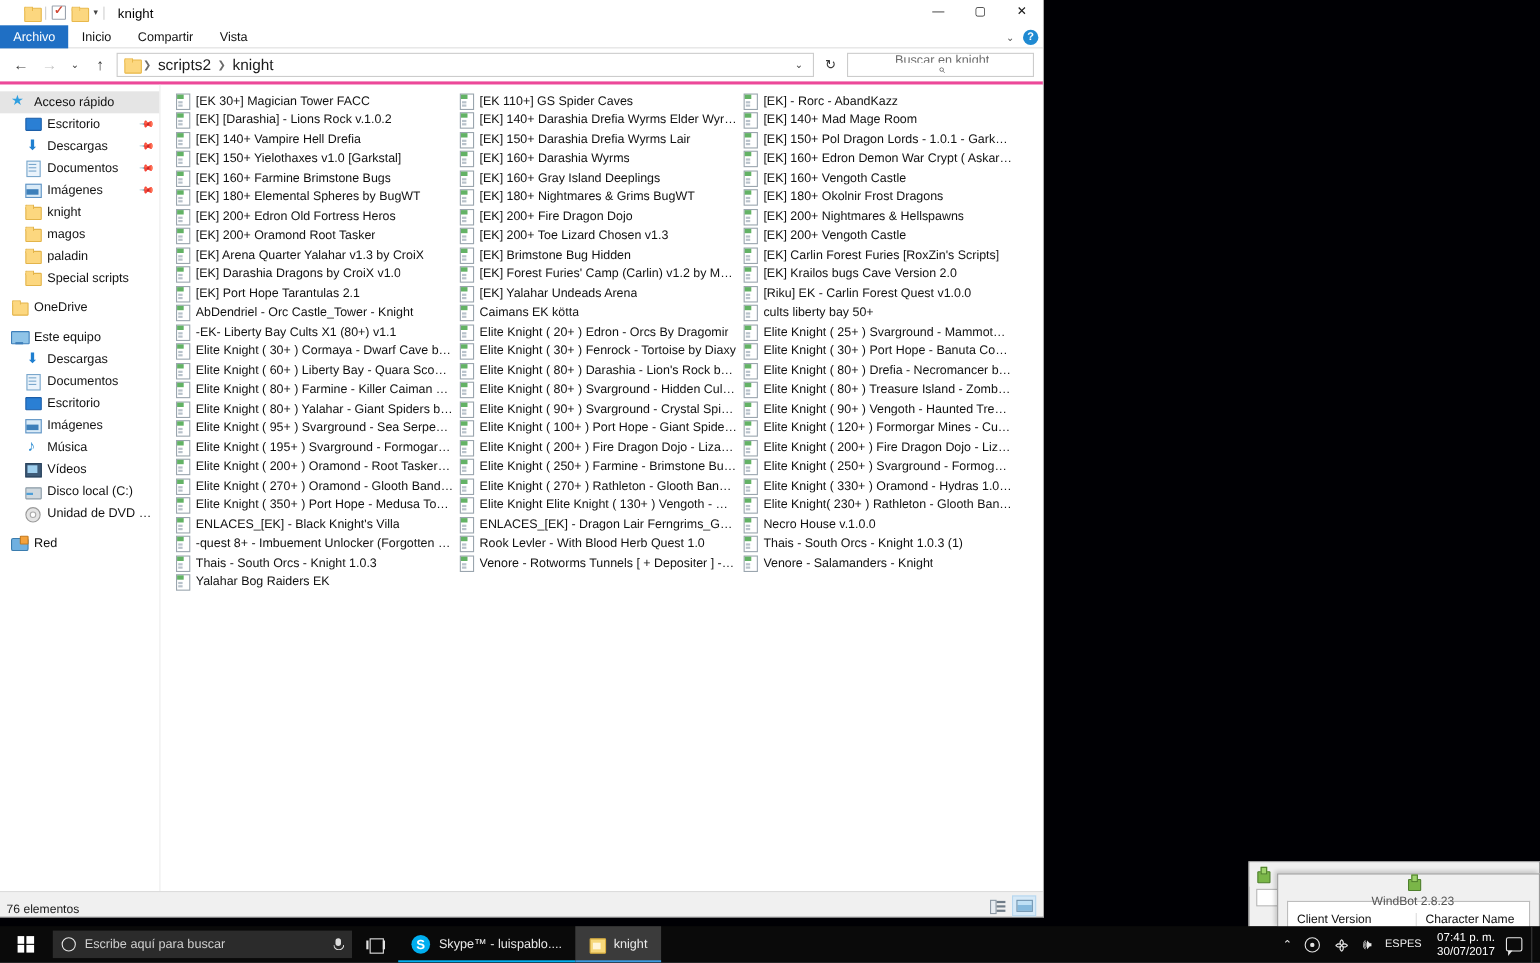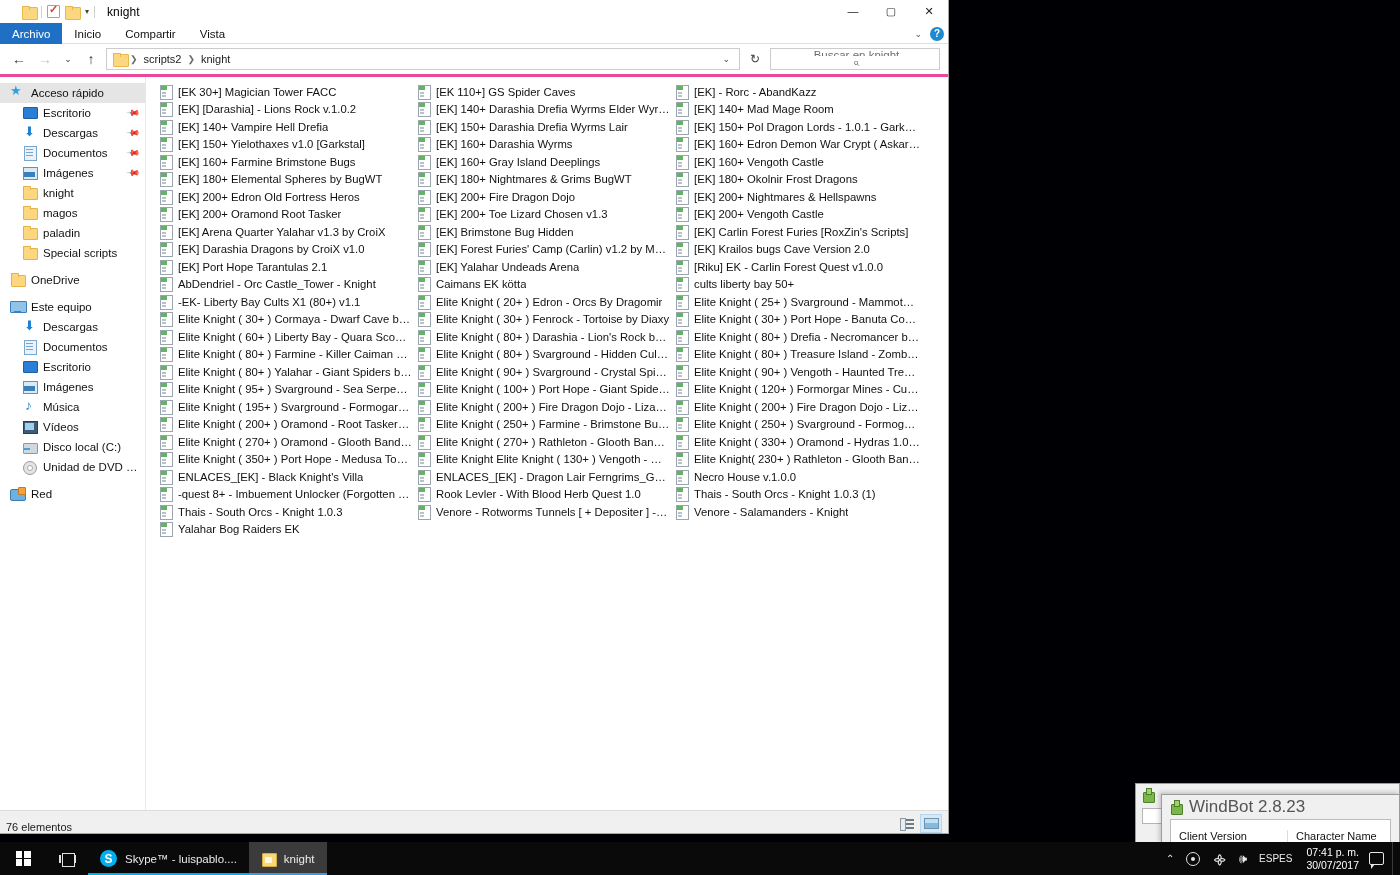--- a/index.html
+++ b/index.html
@@ -117,21 +117,21 @@
   .nav-btn.dim { color: #c4c4c4; }
   .nav-btn.small { width: 16px; font-size: 9px; }
   .addressbar {
     flex: 1 1 auto; height: 22px;
     border: 1px solid #cccccc; background: #fff;
     display: flex; align-items: center;
     padding: 0 4px 0 6px; gap: 2px;
     min-width: 0;
   }
   .crumb {
-    font-size: 11px; color: #1b1b1b;
+    font-size: 14px; color: #1b1b1b;
     padding: 0 3px; white-space: nowrap;
   }
   .crumb-sep { font-size: 9px; color: #6b6b6b; padding: 0 1px; }
   .addr-spacer { flex: 1 1 auto; }
   .addr-caret { font-size: 9px; color: #444; padding: 0 5px; }
   .refresh-btn {
     width: 22px; height: 22px; border: 1px solid transparent;
     display: flex; align-items: center; justify-content: center;
     font-size: 12px; color: #3a3a3a;
   }
@@ -368,21 +368,21 @@
   #windbot-front {
     position: absolute;
     left: 1161px; top: 794px;
     width: 239px; height: 50px;
     background: #f0f0f0;
     border: 1px solid #9b9b9b;
     box-shadow: -2px -2px 4px rgba(0,0,0,.18);
   }
   .wb-title {
     height: 24px; display: flex; align-items: center; gap: 7px;
-    padding-left: 8px; font-size: 17px; color: #555;
+    padding-left: 8px; font-size: 11px; color: #555; flex-direction: column;
   }
   .wb-ico {
     width: 12px; height: 14px; position: relative; flex: 0 0 12px;
   }
   .wb-ico::before {
     content: ""; position: absolute; left: 1px; top: 4px;
     width: 10px; height: 9px; background: #7ab648;
     border: 1px solid #4e7f2c; border-radius: 1px;
   }
   .wb-ico::after {
@@ -1052,20 +1052,25 @@
 
   <div id="taskbar">
     <div class="start">
       <span class="winlogo">
         <i></i>
           <i></i>
           <i></i>
           <i></i>
       </span>
     </div>
+    <div class="tb-search">
+      <span class="circ"></span>
+      <span class="ph">Escribe aquí para buscar</span>
+      <span class="mic"></span>
+    </div>
     <div class="taskview">
       <span class="tv-ico"></span>
     </div>
 
     <div class="tb-item">
       <span class="sk-ico">S</span>
       <span class="tlbl">Skype™ - luispablo....</span>
       <span class="underline" style="background:#00aff0"></span>
     </div>
     <div class="tb-item active">

